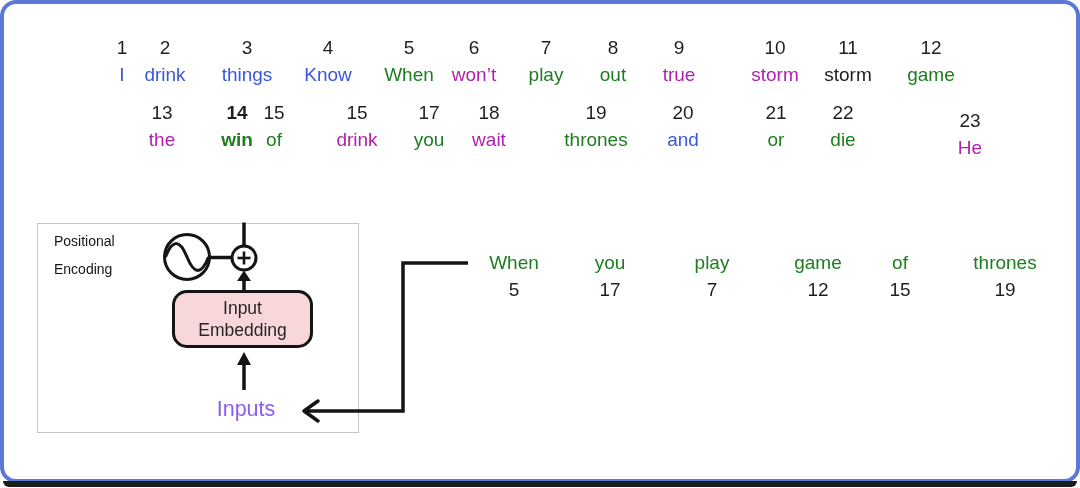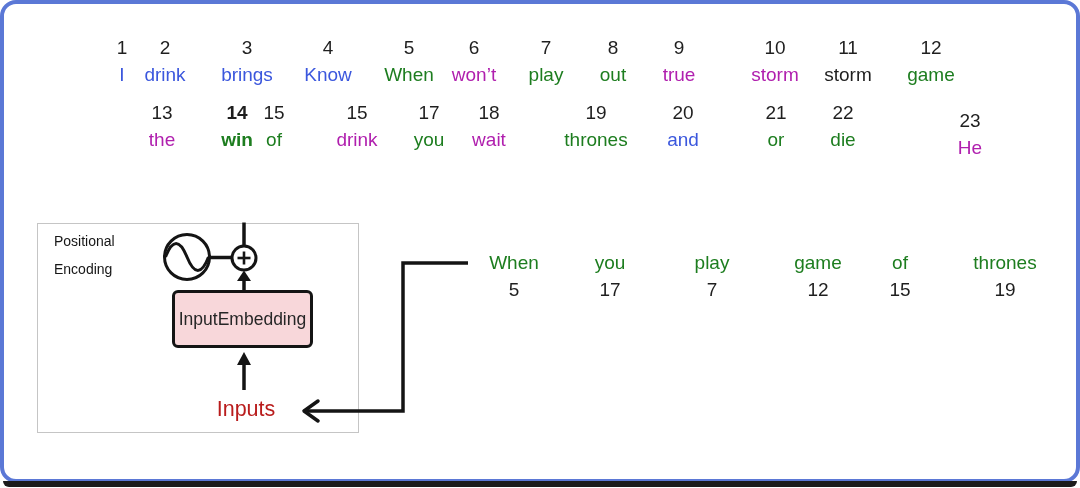--- a/index.html
+++ b/index.html
@@ -33,27 +33,27 @@
     position:absolute;left:37px;top:223px;width:322px;height:210px;
     box-sizing:border-box;border:1px solid #c5c5c5;background:#ffffff;
   }
   .pe-label{
     position:absolute;left:54px;top:228px;
     font-size:14px;line-height:27.5px;color:#161616;
   }
   .embed-box{
     position:absolute;left:172px;top:290px;width:141px;height:58px;
     box-sizing:border-box;background:#f8d7da;
-    border:3.5px solid #141414;border-radius:6px;
-    display:flex;flex-direction:row;align-items:center;justify-content:center;
+    border:3.5px solid #141414;border-radius:15px;
+    display:flex;flex-direction:column;align-items:center;justify-content:center;
     font-size:17.5px;line-height:22.5px;color:#262626;text-align:center;
   }
   .inputs-label{
     position:absolute;left:246px;top:396px;transform:translateX(-50%);
-    font-size:21.5px;line-height:27px;color:#b91c1c;
+    font-size:21.5px;line-height:27px;color:#8b5cf6;
   }
   .overlay{position:absolute;left:0;top:0;pointer-events:none;}
 </style>
 </head>
 <body>
 
 <div class="frame"></div>
 <div class="bottom-edge"></div>
 
 <div id="vocab-row-1" class="token-row">
@@ -63,21 +63,21 @@
       <div class="word">I</div>
     </div>
 
     <div class="token" style="left: 165px; --word-color: #3b57dd;">
       <div class="num">2</div>
       <div class="word">drink</div>
     </div>
 
     <div class="token" style="left: 247px; --word-color: #3b57dd;">
       <div class="num">3</div>
-      <div class="word">brings</div>
+      <div class="word">things</div>
     </div>
 
     <div class="token" style="left: 328px; --word-color: #3b57dd;">
       <div class="num">4</div>
       <div class="word">Know</div>
     </div>
 
     <div class="token" style="left: 409px; --word-color: #1d7d1f;">
       <div class="num">5</div>
       <div class="word">When</div>

